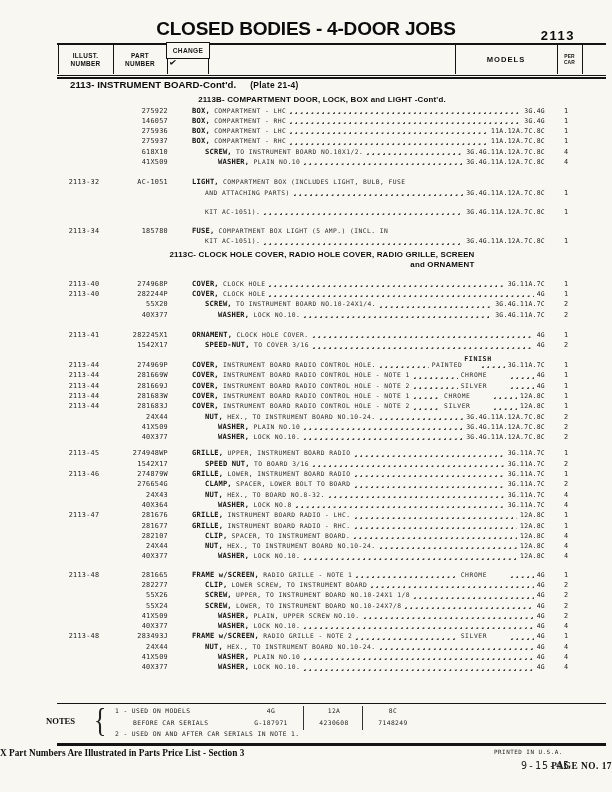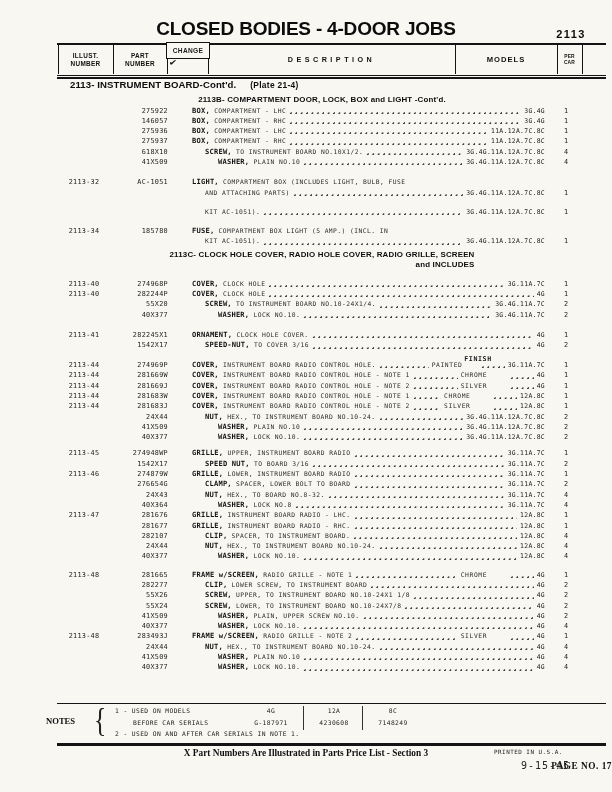--- a/index.html
+++ b/index.html
@@ -8,23 +8,23 @@
     background:#f8f7f2;color:#1b1b1b;overflow:hidden;
     font-family:"DejaVu Sans Mono", monospace;
   }
   
   .masthead-title{
     position:absolute;left:0;top:18px;width:612px;text-align:center;
     font-family:"Liberation Sans",sans-serif;font-weight:bold;
     font-size:19px;letter-spacing:-0.2px;color:#0c0c0c;
   }
   .masthead-pageno{
-    position:absolute;right:26px;top:28px;
+    position:absolute;right:37px;top:28px;
     font-family:"Liberation Sans",sans-serif;font-weight:bold;
-    font-size:11px;letter-spacing:1.5px;color:#0c0c0c;
+    font-size:13px;letter-spacing:1.5px;color:#0c0c0c;
   }
   .rule{position:absolute;left:57px;width:549px;background:#141414;}
   .rule-title{top:43px;height:2.4px;}
   .rule-head-a{top:74.5px;height:1px;}
   .rule-head-b{top:76.8px;height:1.8px;}
   .rule-notes-top{top:703px;height:1px;}
   .rule-bottom{top:743px;height:3px;}
   
   .thead{position:absolute;left:58px;top:45px;width:525px;height:29px;}
   .vline{position:absolute;top:0;width:1px;height:29px;background:#141414;}
@@ -102,21 +102,21 @@
   .nl2p{left:133px;top:16.5px;}
   .nl3{left:115px;top:28px;}
   .ncol{position:absolute;width:62px;text-align:center;letter-spacing:0.4px;color:#222;}
   .ncol1{left:240px;} .ncol2{left:303px;} .ncol3{left:362px;}
   .ncol .v1{position:absolute;left:0;top:5px;width:62px;}
   .ncol .v2{position:absolute;left:0;top:16.5px;width:62px;}
   .nbar{position:absolute;top:4px;width:1px;height:24px;background:#333;}
   .nbar1{left:303px;} .nbar2{left:362px;}
   
   .footer-note{
-    position:absolute;left:0;top:748px;width:612px;text-align:center;
+    position:absolute;left:0;top:748px;width:612px;
     font-family:"Liberation Serif",serif;font-weight:bold;font-size:9.3px;color:#101010;
   }
   .footer-page{
     position:absolute;left:0;top:761px;width:612px;text-align:right;
     font-family:"Liberation Serif",serif;font-weight:bold;font-size:9.3px;
     letter-spacing:0.5px;color:#101010;
   }
   .footer-printed{position:absolute;left:494px;top:749px;font-size:5.9px;letter-spacing:0.5px;color:#222;}
   .footer-date{position:absolute;left:521px;top:760px;font-size:10px;letter-spacing:1px;color:#222;}
 </style>
@@ -146,21 +146,20 @@
     <div class="hcell" style="left:0;width:55px">
       <span class="l">ILLUST.</span>
       <span class="l">NUMBER</span>
     </div>
     <div class="hcell" style="left:55px;width:54px">
       <span class="l">PART</span>
       <span class="l">NUMBER</span>
     </div>
     <div class="change-box">CHANGE</div>
     <div class="change-mark">✔</div>
-    <div class="hcell hcell-desc" style="left:150px;width:247px">DESCRIPTION</div>
     <div class="hcell hcell-models" style="left:397px;width:102px">MODELS</div>
     <div class="hcell hcell-per" style="left:499px;width:25px">
       <span class="l">PER</span>
       <span class="l">CAR</span>
     </div>
   </div>
 
   <div class="section-line">
     <span>2113- INSTRUMENT BOARD-Cont'd.</span><span class="plate">(Plate 21-4)</span>
   </div>
@@ -288,21 +287,21 @@
         <span class="c-illust"></span>
         <span class="c-part"></span>
         <span class="c-change"></span>
         <span class="c-desc" style="padding-left: 13px;">
           <span class="dt">KIT AC-1051).</span>
           <span class="leader"></span>
           <span class="models">3G.4G.11A.12A.7C.8C</span>
         </span>
         <span class="c-per">1</span>
       </div>
-      <div class="sec-row sec-block"><span class="inner"><span class="ln">2113C- CLOCK HOLE COVER, RADIO HOLE COVER, RADIO GRILLE, SCREEN</span><span class="ln ind">and INCLUDES</span></span></div>
+      <div class="sec-row sec-block"><span class="inner"><span class="ln">2113C- CLOCK HOLE COVER, RADIO HOLE COVER, RADIO GRILLE, SCREEN</span><span class="ln ind">and ORNAMENT</span></span></div>
       <div class="prow">
         <span class="c-illust">2113-40</span>
         <span class="c-part">274968P</span>
         <span class="c-change"></span>
         <span class="c-desc" style="padding-left: 0px;">
           <span class="bw">COVER,</span>
           <span class="dt"> CLOCK HOLE</span>
           <span class="leader"></span>
           <span class="models">3G.11A.7C</span>
         </span>

